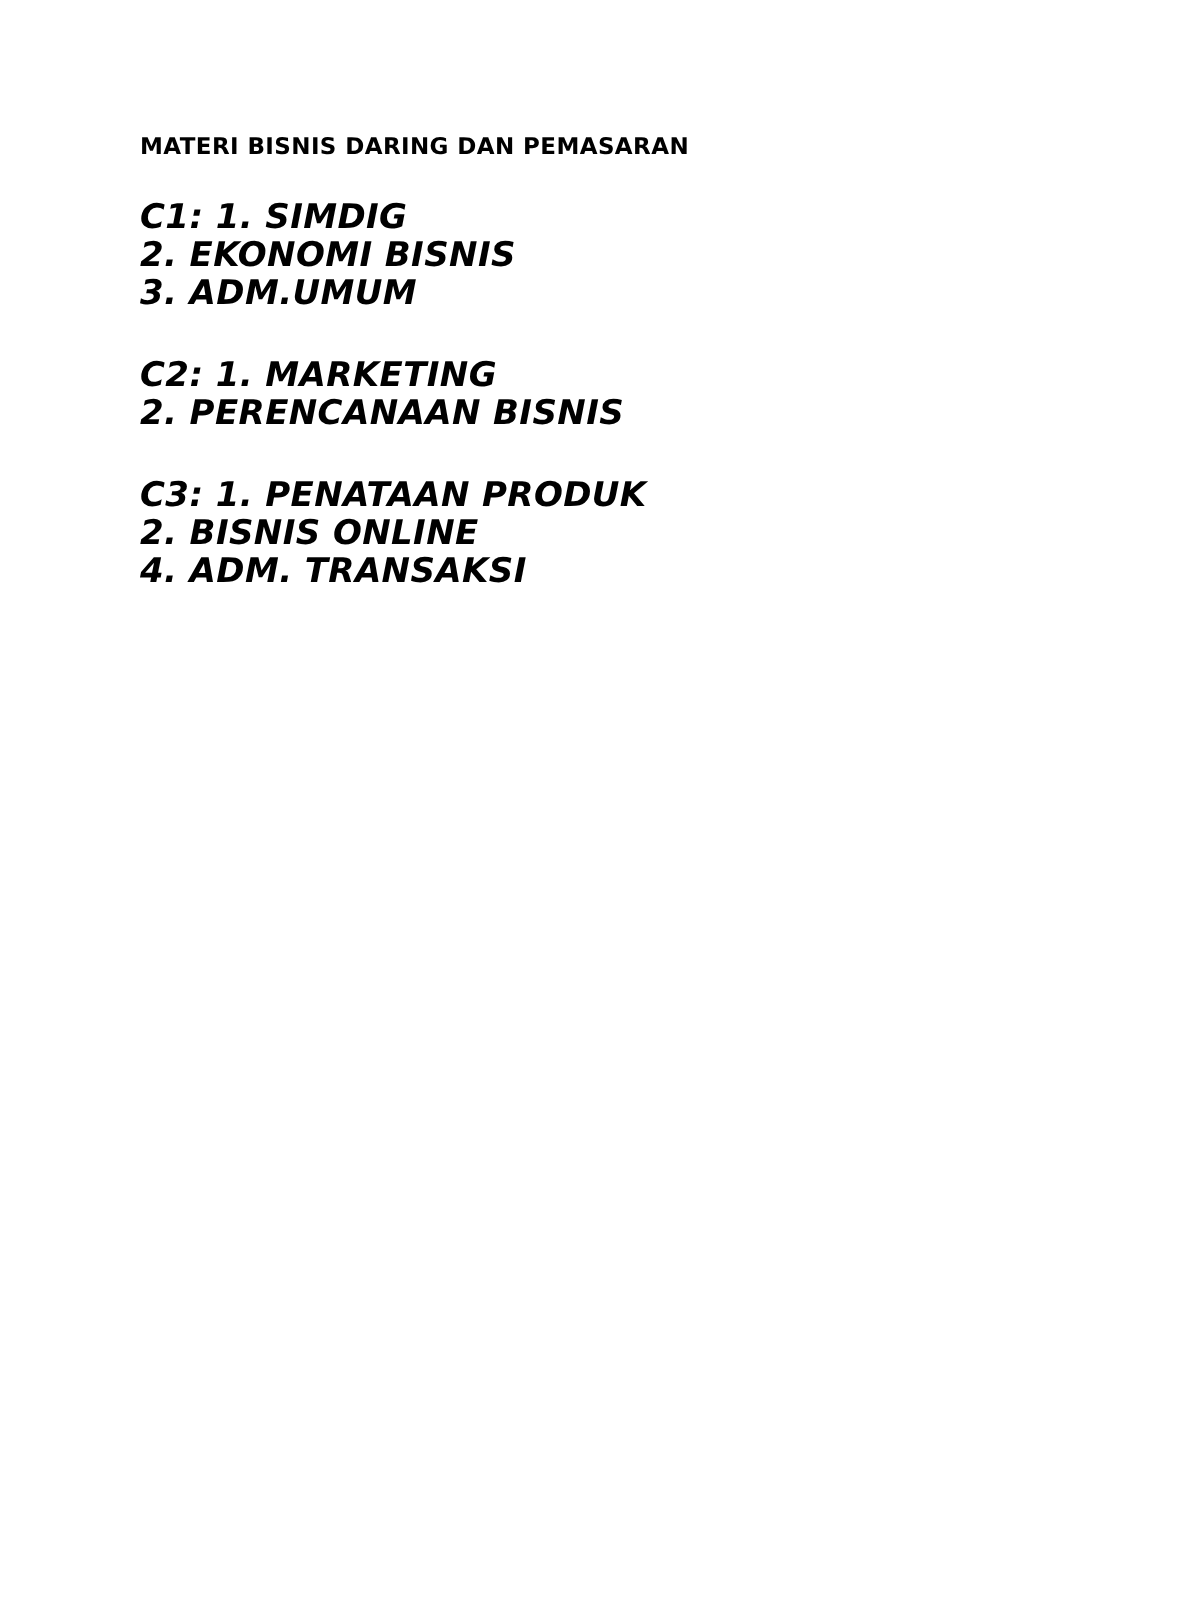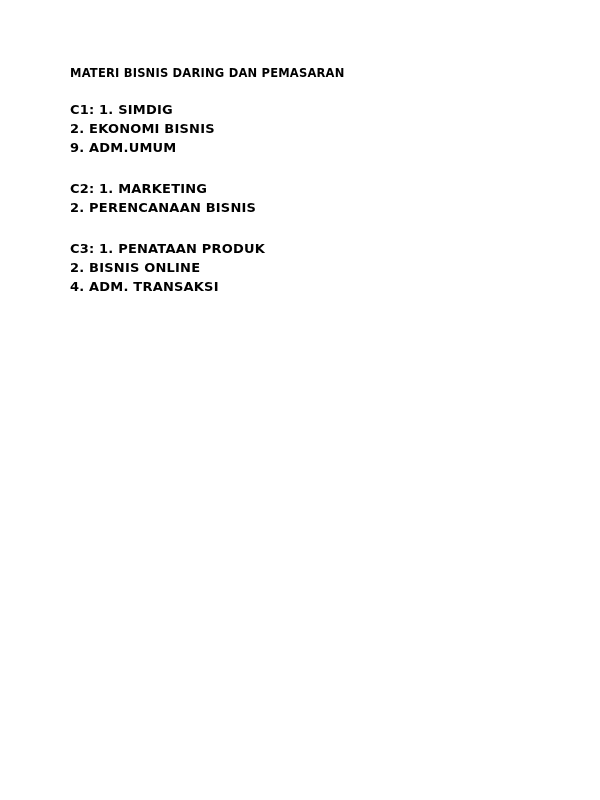--- a/index.html
+++ b/index.html
@@ -35,39 +35,40 @@
     margin: 0 0 18px 0;
     white-space: nowrap;
   }
   .group {
     margin: 0 0 22px 0;
   }
   .group:last-child {
     margin-bottom: 12px;
   }
   .line {
-    font-size: 13px;
+    font-size: 17px;
     font-weight: bold;
     letter-spacing: 0.2px;
     line-height: 19px;
     white-space: nowrap;
+    font-style: italic;
   }
 </style>
 </head>
 <body>
 
 <div class="page">
   <div class="content">
 
     <div class="doc-title">MATERI BISNIS DARING DAN PEMASARAN</div>
 
     <div class="group">
       <div class="line">C1: 1. SIMDIG</div>
       <div class="line">2. EKONOMI BISNIS</div>
-      <div class="line">9. ADM.UMUM</div>
+      <div class="line">3. ADM.UMUM</div>
     </div>
 
     <div class="group">
       <div class="line">C2: 1. MARKETING</div>
       <div class="line">2. PERENCANAAN BISNIS</div>
     </div>
 
     <div class="group">
       <div class="line">C3: 1. PENATAAN PRODUK</div>
       <div class="line">2. BISNIS ONLINE</div>

